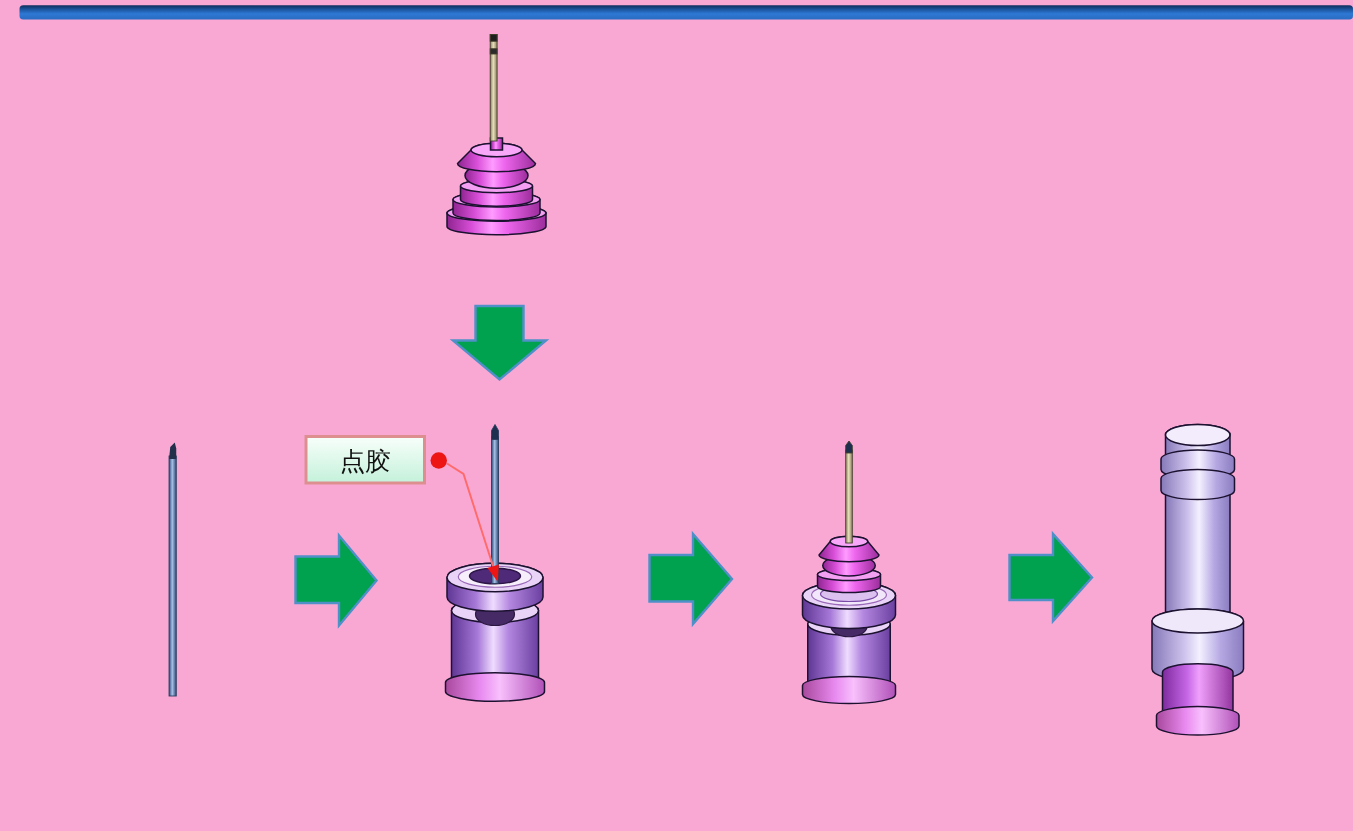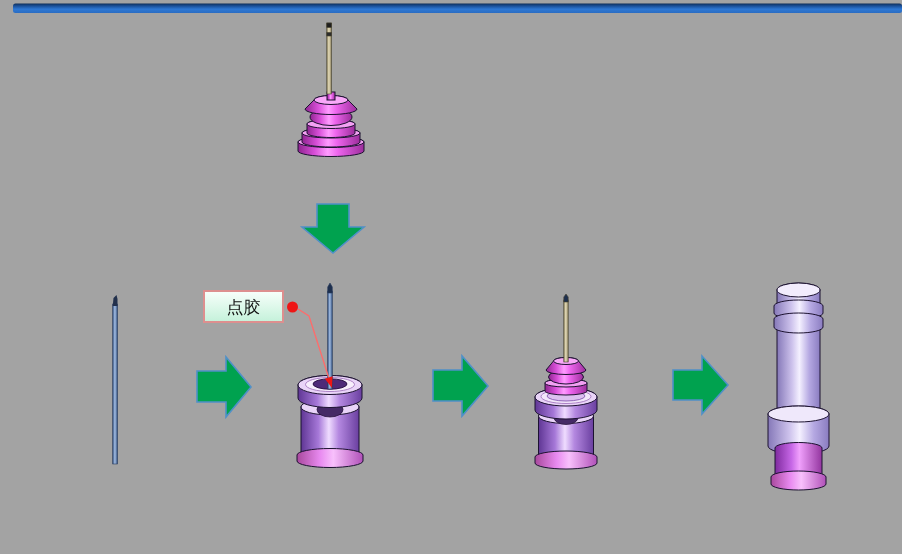--- a/index.html
+++ b/index.html
@@ -1,17 +1,17 @@
 <!DOCTYPE html>
 <html><head>
 <meta charset="utf-8">
 <style>
   html,body{margin:0;padding:0;background:#ffffff;}
   body{font-family:"Liberation Sans", sans-serif;}
-  .stage{position:relative;width:902px;height:554px;background:#a3a3a3;overflow:hidden;}
+  .stage{position:relative;width:902px;height:554px;background:#f9a8d4;overflow:hidden;}
   svg{display:block;}
   text.callout-label{font-family:"Liberation Sans","DejaVu Sans",sans-serif;font-size:17px;fill:#111111;}
 </style>
 </head>
 <body>
 
 <div class="stage">
 <svg width="902" height="554" viewBox="0 0 902 554" xmlns="http://www.w3.org/2000/svg">
   <defs>
     <linearGradient id="barGrad" x1="0" y1="0" x2="0" y2="1">

